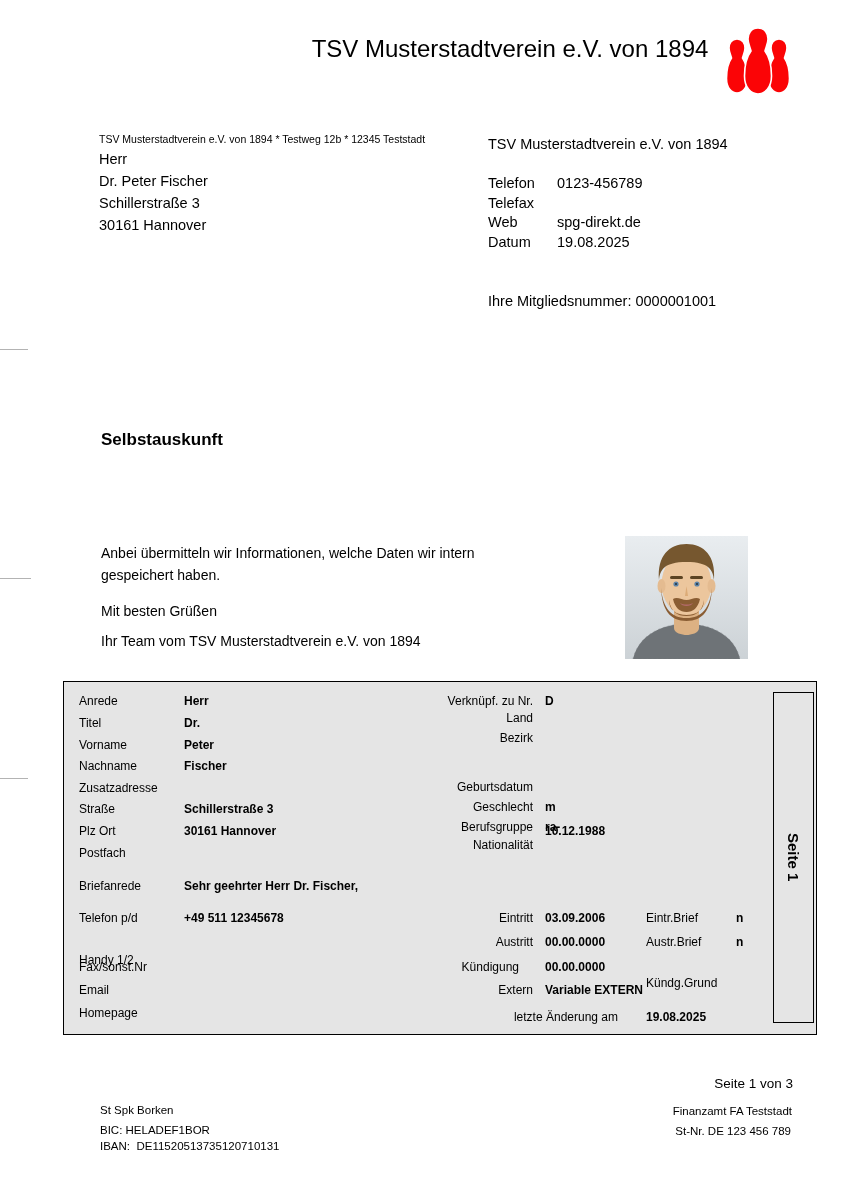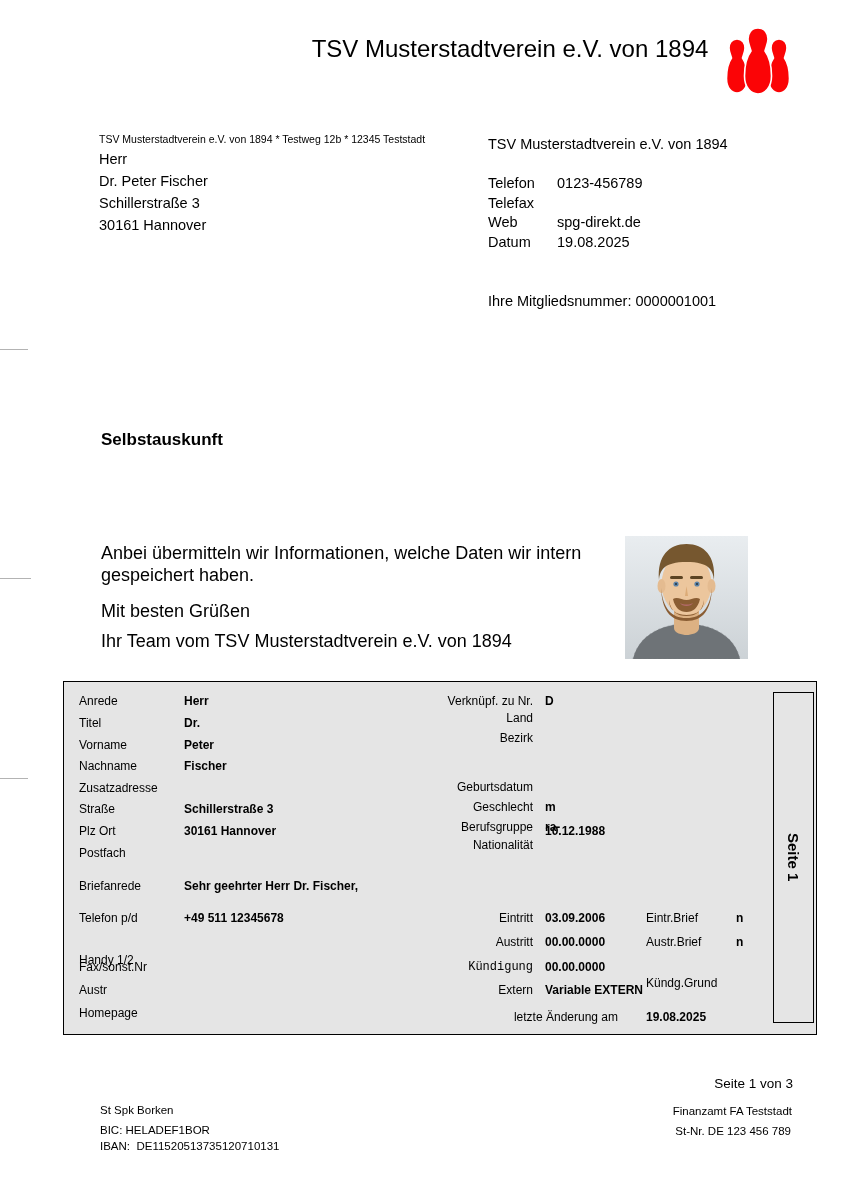--- a/index.html
+++ b/index.html
@@ -18,21 +18,21 @@
   .sender-line { font-size:10.5px; white-space:nowrap; }
   .recipient { font-size:14.5px; line-height:22px; }
 
   .contact-org { font-size:14.5px; white-space:nowrap; }
   .contact-rows { font-size:14.5px; line-height:19.5px; }
   .contact-row { display:flex; }
   .contact-row .c-label { width:69px; flex:0 0 69px; }
   .membership { font-size:14.5px; white-space:nowrap; }
 
   .subject { font-size:17px; font-weight:700; }
-  .body-text { font-size:18px; line-height:22px; }
+  .body-text { font-size:14px; line-height:22px; }
 
   .photo-frame { width:123px; height:123px; overflow:hidden; }
 
   .databox {
     border:1.5px solid #000; background:#e5e5e5;
   }
   .databox .f-label { position:absolute; font-size:12px; white-space:nowrap; }
   .databox .f-value { position:absolute; font-size:12px; font-weight:700; white-space:nowrap; }
   .rgroup-label { text-align:right; }
   .page-tab {
@@ -170,21 +170,21 @@
 
     <div class="f-label" style="left:15px; top:197px;">Briefanrede</div>
     <div class="f-value" style="left:120px; top:197px;">Sehr geehrter Herr Dr. Fischer,</div>
 
     <div class="f-label" style="left:15px; top:229px;">Telefon p/d</div>
     <div class="f-value" style="left:120px; top:229px;">+49 511 12345678</div>
     <div class="f-label" style="left:15px; top:271px;">Handy 1/2</div>
     <div class="f-value" style="left:120px; top:253px;"></div>
     <div class="f-label" style="left:15px; top:278px;">Fax/sonst.Nr</div>
     <div class="f-value" style="left:120px; top:278px;"></div>
-    <div class="f-label" style="left:15px; top:301px;">Austr</div>
+    <div class="f-label" style="left:15px; top:301px;">Email</div>
     <div class="f-value" style="left:120px; top:301px;"></div>
     <div class="f-label" style="left:15px; top:324px;">Homepage</div>
     <div class="f-value" style="left:120px; top:324px;"></div>
 
     <div class="f-label rgroup-label" style="left:300px; top:12px; width:169px;">Verknüpf. zu Nr.</div>
     <div class="f-value" style="left:481px; top:12px;">D</div>
     <div class="f-label rgroup-label" style="left:300px; top:29px; width:169px;">Land</div>
     <div class="f-value" style="left:481px; top:29px;"></div>
     <div class="f-label rgroup-label" style="left:300px; top:49px; width:169px;">Bezirk</div>
     <div class="f-value" style="left:481px; top:49px;"></div>
@@ -201,21 +201,21 @@
     <div class="f-label rgroup-label" style="left:300px; top:229px; width:169px;">Eintritt</div>
     <div class="f-value" style="left:481px; top:229px;">03.09.2006</div>
     <div class="f-label" style="left:582px; top:229px;">Eintr.Brief</div>
     <div class="f-value" style="left:672px; top:229px;">n</div>
 
     <div class="f-label rgroup-label" style="left:300px; top:253px; width:169px;">Austritt</div>
     <div class="f-value" style="left:481px; top:253px;">00.00.0000</div>
     <div class="f-label" style="left:582px; top:253px;">Austr.Brief</div>
     <div class="f-value" style="left:672px; top:253px;">n</div>
 
-    <div class="f-label rgroup-label" style="left:300px; top:278px; width:169px;font-family:Liberation Mono, monospace;">Kündigung</div>
+    <div class="f-label rgroup-label" style="left:286px; top:278px; width:169px;">Kündigung</div>
     <div class="f-value" style="left:481px; top:278px;">00.00.0000</div>
     <div class="f-label" style="left:582px; top:294px;">Kündg.Grund</div>
     <div class="f-value" style="left:672px; top:278px;"></div>
 
     <div class="f-label rgroup-label" style="left:300px; top:301px; width:169px;">Extern</div>
     <div class="f-value" style="left:481px; top:301px;">Variable EXTERN</div>
 
     <div class="f-label rgroup-label" style="left:330px; top:328px; width:224px;">letzte Änderung am</div>
     <div class="f-value" style="left:582px; top:328px;">19.08.2025</div>
 

